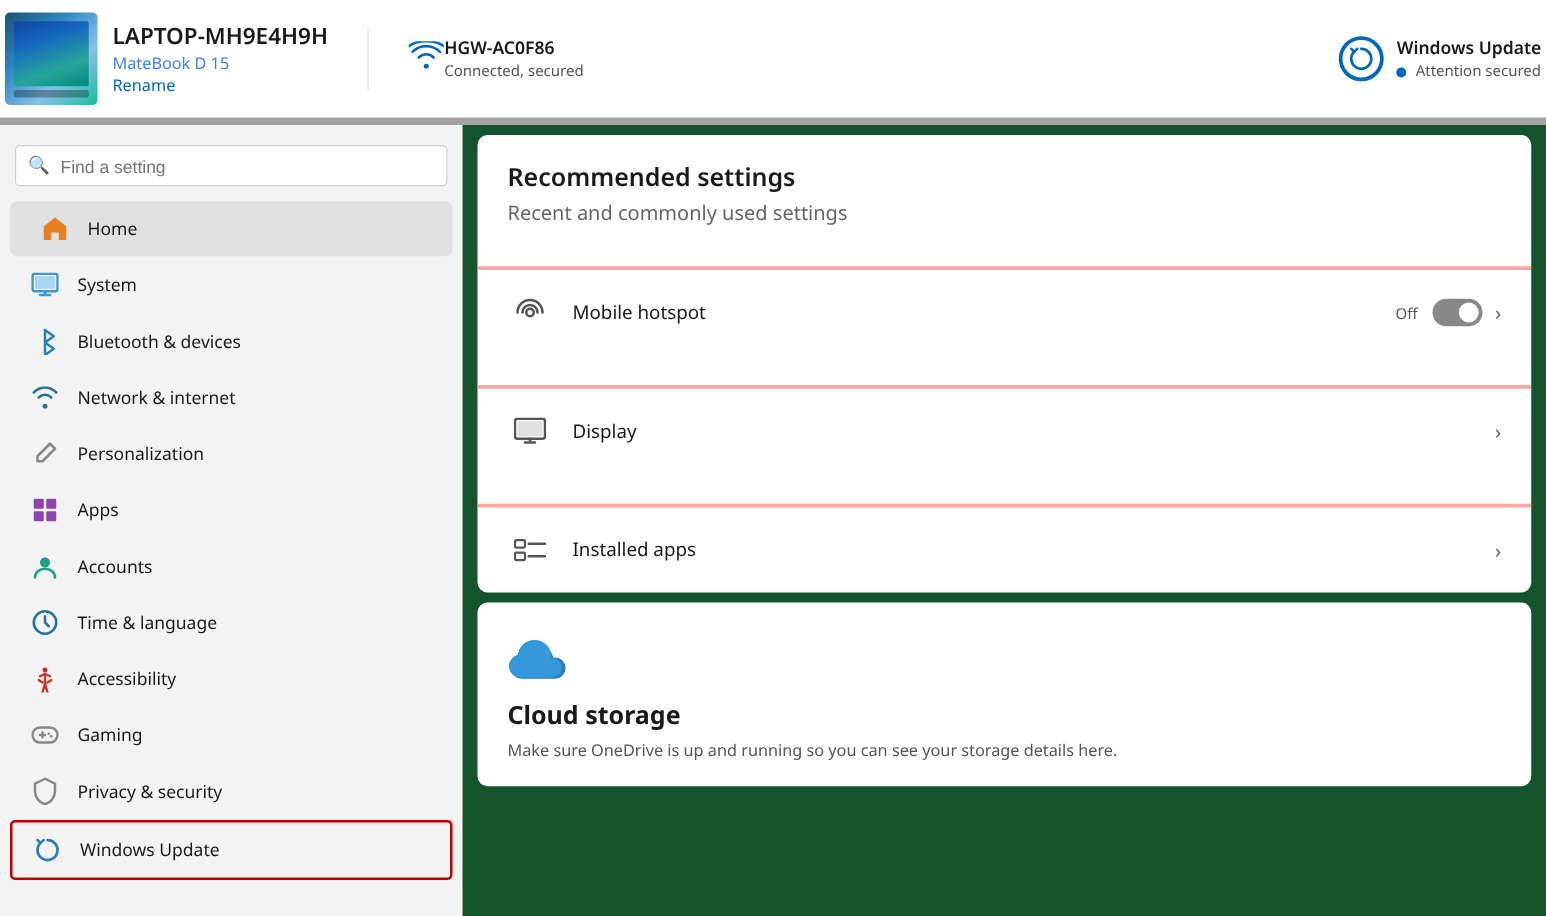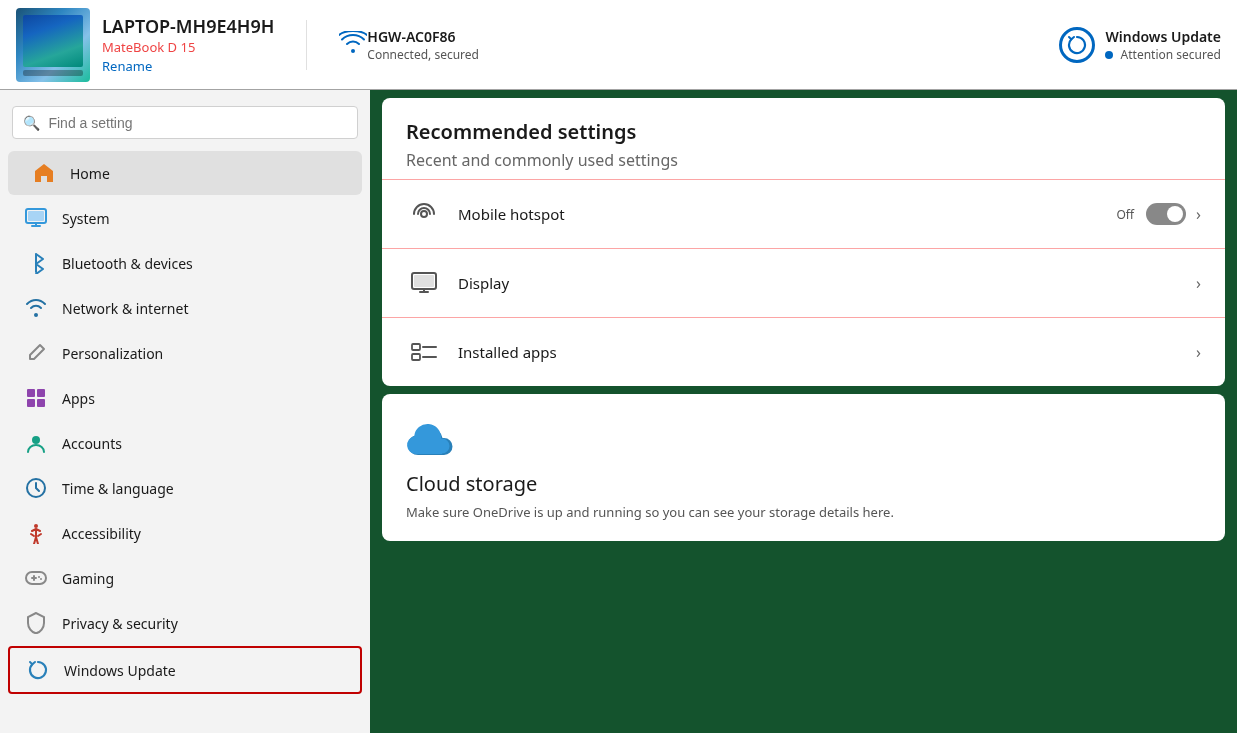--- a/index.html
+++ b/index.html
@@ -13,24 +13,24 @@
       overflow: hidden;
       font-size: 14px;
       color: #1a1a1a;
     }
 
     
     .top-bar {
       display: flex;
       align-items: center;
       background: #fff;
-      border-bottom: 1px solid #a3a3a3;
-      padding: 8px 16px;
+      border-bottom: 6px solid #a3a3a3;
+      padding: 8px 4px;
       gap: 32px;
-      height: 90px;
+      height: 100px;
       flex-shrink: 0;
     }
     .device-info {
       display: flex;
       align-items: center;
       gap: 12px;
     }
     .device-thumbnail {
       width: 74px;
       height: 74px;
@@ -60,21 +60,21 @@
       border-radius: 2px;
       margin-bottom: 8px;
     }
     .device-text h2 {
       font-size: 18px;
       font-weight: 600;
       color: #1a1a1a;
     }
     .device-text .model {
       font-size: 13px;
-      color: #ef4444;
+      color: #3b82f6;
     }
     .device-text .rename-link {
       font-size: 13px;
       color: #0067c0;
       cursor: pointer;
       text-decoration: none;
     }
     .top-bar-divider {
       width: 1px;
       height: 50px;
@@ -218,23 +218,24 @@
     .card-header p {
       font-size: 16px;
       color: #666;
       margin-top: 4px;
     }
 
     .setting-row {
       display: flex;
       align-items: center;
       padding: 16px 24px;
-      border-top: 1px solid #fca5a5;
+      border-top: 3px solid #fca5a5;
       cursor: pointer;
       transition: background 0.15s;
+      margin-top: 24px;
     }
     .setting-icon {
       width: 36px;
       height: 36px;
       display: flex;
       align-items: center;
       justify-content: center;
       font-size: 20px;
       color: #555;
       margin-right: 16px;
@@ -286,21 +287,21 @@
       height: 48px;
       display: flex;
       align-items: center;
       justify-content: center;
       font-size: 36px;
       color: #2980b9;
       margin-bottom: 8px;
     }
     .cloud-card h2 {
       font-size: 20px;
-      font-weight: 400;
+      font-weight: 700;
       margin-bottom: 6px;
     }
     .cloud-card p {
       font-size: 13px;
       color: #555;
     }
 
     
     ::-webkit-scrollbar { width: 6px; }
     ::-webkit-scrollbar-track { background: transparent; }

